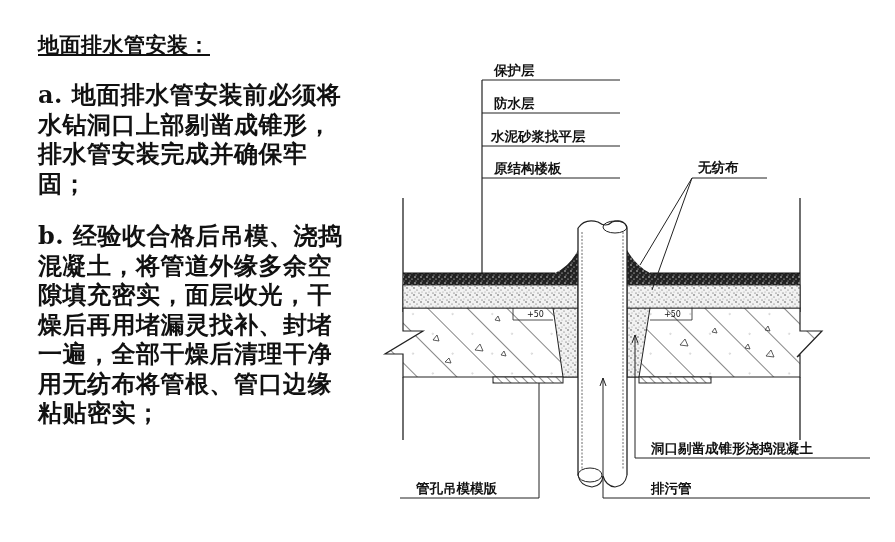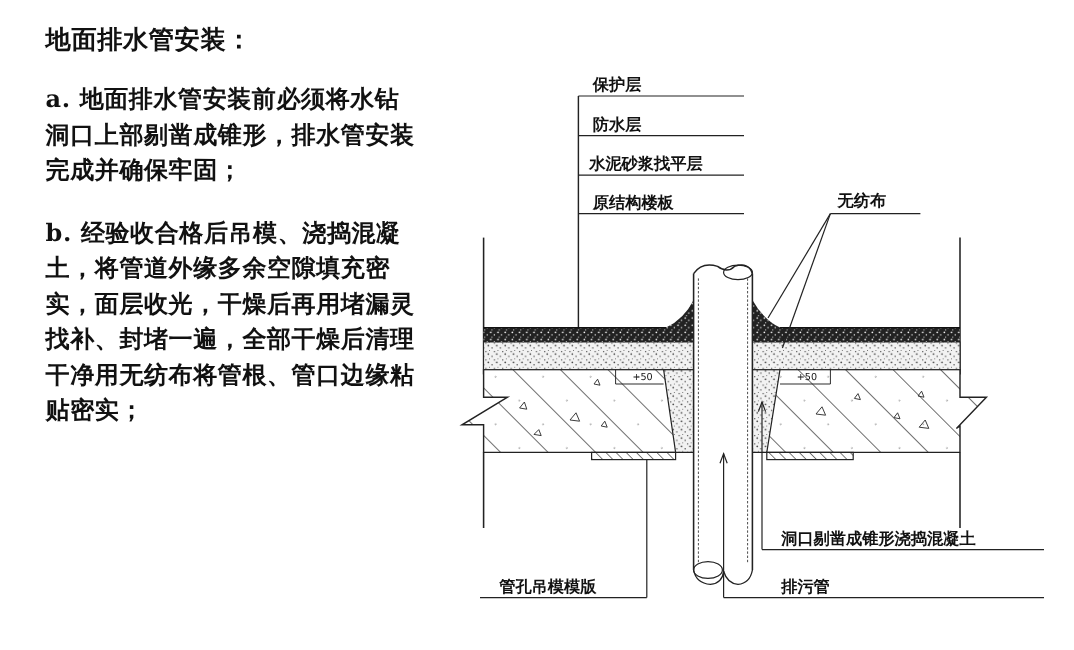--- a/index.html
+++ b/index.html
@@ -1,20 +1,20 @@
 <!DOCTYPE html>
 <html><head>
 <meta charset="utf-8">
 <style>
   html, body { margin: 0; padding: 0; background: #ffffff; }
   body { width: 895px; height: 542px; position: relative; overflow: hidden;
          font-family: "DejaVu Serif", "Liberation Serif", serif; color: #111; }
   .text-panel { position: absolute; left: 38px; top: 18px; width: 310px; }
-  .heading { font-size: 21px; font-weight: bold; line-height: 30px; margin: 0 0 20px 0; letter-spacing: 0.5px; }
-  .para { font-size: 20px; font-weight: bold; line-height: 29.5px; margin: 0 0 23px 0; letter-spacing: 0.5px; word-break: break-all; }
+  .heading { font-size: 21px; font-weight: bold; line-height: 30px; margin: 12px 0 20px 0; letter-spacing: 0.5px; text-decoration: underline; }
+  .para { font-size: 24px; font-weight: bold; line-height: 29.5px; margin: 0 0 23px 0; letter-spacing: 0.5px; word-break: break-all; }
   svg { position: absolute; left: 0; top: 0; }
   .lbl { font-family: "DejaVu Sans", "Liberation Sans", sans-serif; font-weight: bold; font-size: 13.5px; fill: #111; }
   .dim { font-family: "DejaVu Sans", "Liberation Sans", sans-serif; font-size: 8px; fill: #111; }
 </style>
 </head>
 <body>
 
 <div class="text-panel">
   <div class="heading">地面排水管安装：</div>
   <div class="para">a. 地面排水管安装前必须将水钻洞口上部剔凿成锥形，排水管安装完成并确保牢固；</div>

